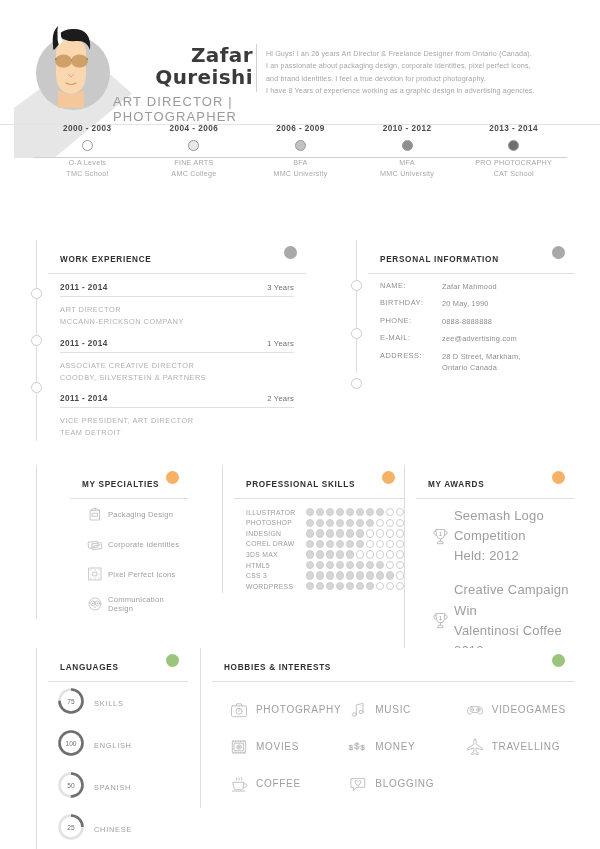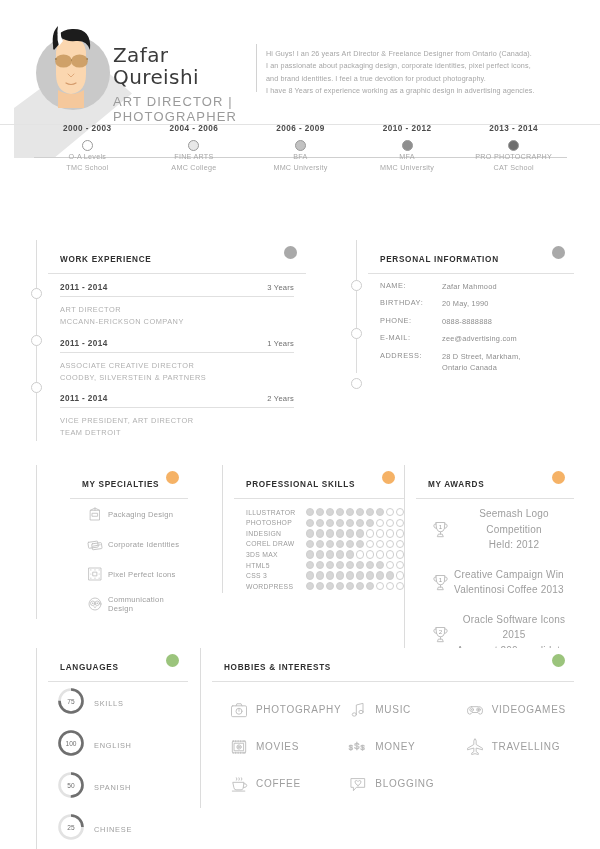--- a/index.html
+++ b/index.html
@@ -34,23 +34,24 @@
     width:74px; height:74px; border-radius:50%;
     background:#c9c9c9; z-index:1;
   }
   .av-svg { position:absolute; left:8px; top:2px; z-index:2; }
 
   .name-block {
     position:absolute; left:113px; top:44px;
     width:140px;
   }
   .name {
-    font-size:20px; font-weight:400; color:#3a3a3a;
+    font-size:20px; font-weight:700; color:#3a3a3a;
     letter-spacing:.4px; line-height:1.1;
     font-family:"DejaVu Sans", sans-serif;
+    text-align:right;
   }
   .role {
     margin-top:6px; font-size:13px; color:#9a9a9a;
     letter-spacing:1.15px;
   }
   .hdr-divider {
     position:absolute; left:256px; top:44px;
     width:1px; height:48px; background:#d2d2d2;
   }
   .bio {
@@ -72,21 +73,21 @@
   .tl-item { position:absolute; top:0; width:110px; text-align:center; }
   .tl-years {
     font-size:8.2px; font-weight:bold; color:#4a4a4a; letter-spacing:.45px;
   }
   .tl-dot {
     width:11px; height:11px; border-radius:50%;
     border:1.4px solid #9a9a9a;
     margin:7px auto 0; position:relative; z-index:2;
   }
   .tl-sub {
-    font-size:7.2px; color:#a8a8a8; line-height:1.55;
+    margin-top:6px; font-size:7.2px; color:#a8a8a8; line-height:1.55;
     letter-spacing:.25px;
   }
 
   
   .panel { position:absolute; }
   .panel-bar {
     position:absolute; left:0; top:0; width:1px; bottom:0;
     background:#dcdcdc;
   }
   .card {
@@ -143,21 +144,21 @@
   .sk-dot {
     width:8.4px; height:8.4px; border-radius:50%;
     border:1px solid #cfcfcf; background:#fff;
   }
   .sk-dot.on { background:#d6d6d6; }
 
   
   #awards { left:404px; top:465px; width:170px; }
   .aw-row { display:flex; align-items:center; padding:7px 0 7px 10px; }
   .aw-ic { width:28px; flex:0 0 28px; display:flex; justify-content:center; }
-  .aw-tx { font-size:10px; color:#9e9e9e; line-height:1.55; letter-spacing:.2px;text-align:center; }
+  .aw-tx { font-size:13px; color:#9e9e9e; line-height:1.55; letter-spacing:.2px; }
 
   
   #langs { left:36px; top:648px; width:152px; }
   .lg-row { display:flex; align-items:center; padding:4px 0 4px 8px; }
   .lg-ring { width:30px; flex:0 0 30px; position:relative; }
   .lg-num {
     position:absolute; left:0; top:0; width:30px; height:30px;
     display:flex; align-items:center; justify-content:center;
     font-size:6.6px; color:#6f6f6f;
   }

